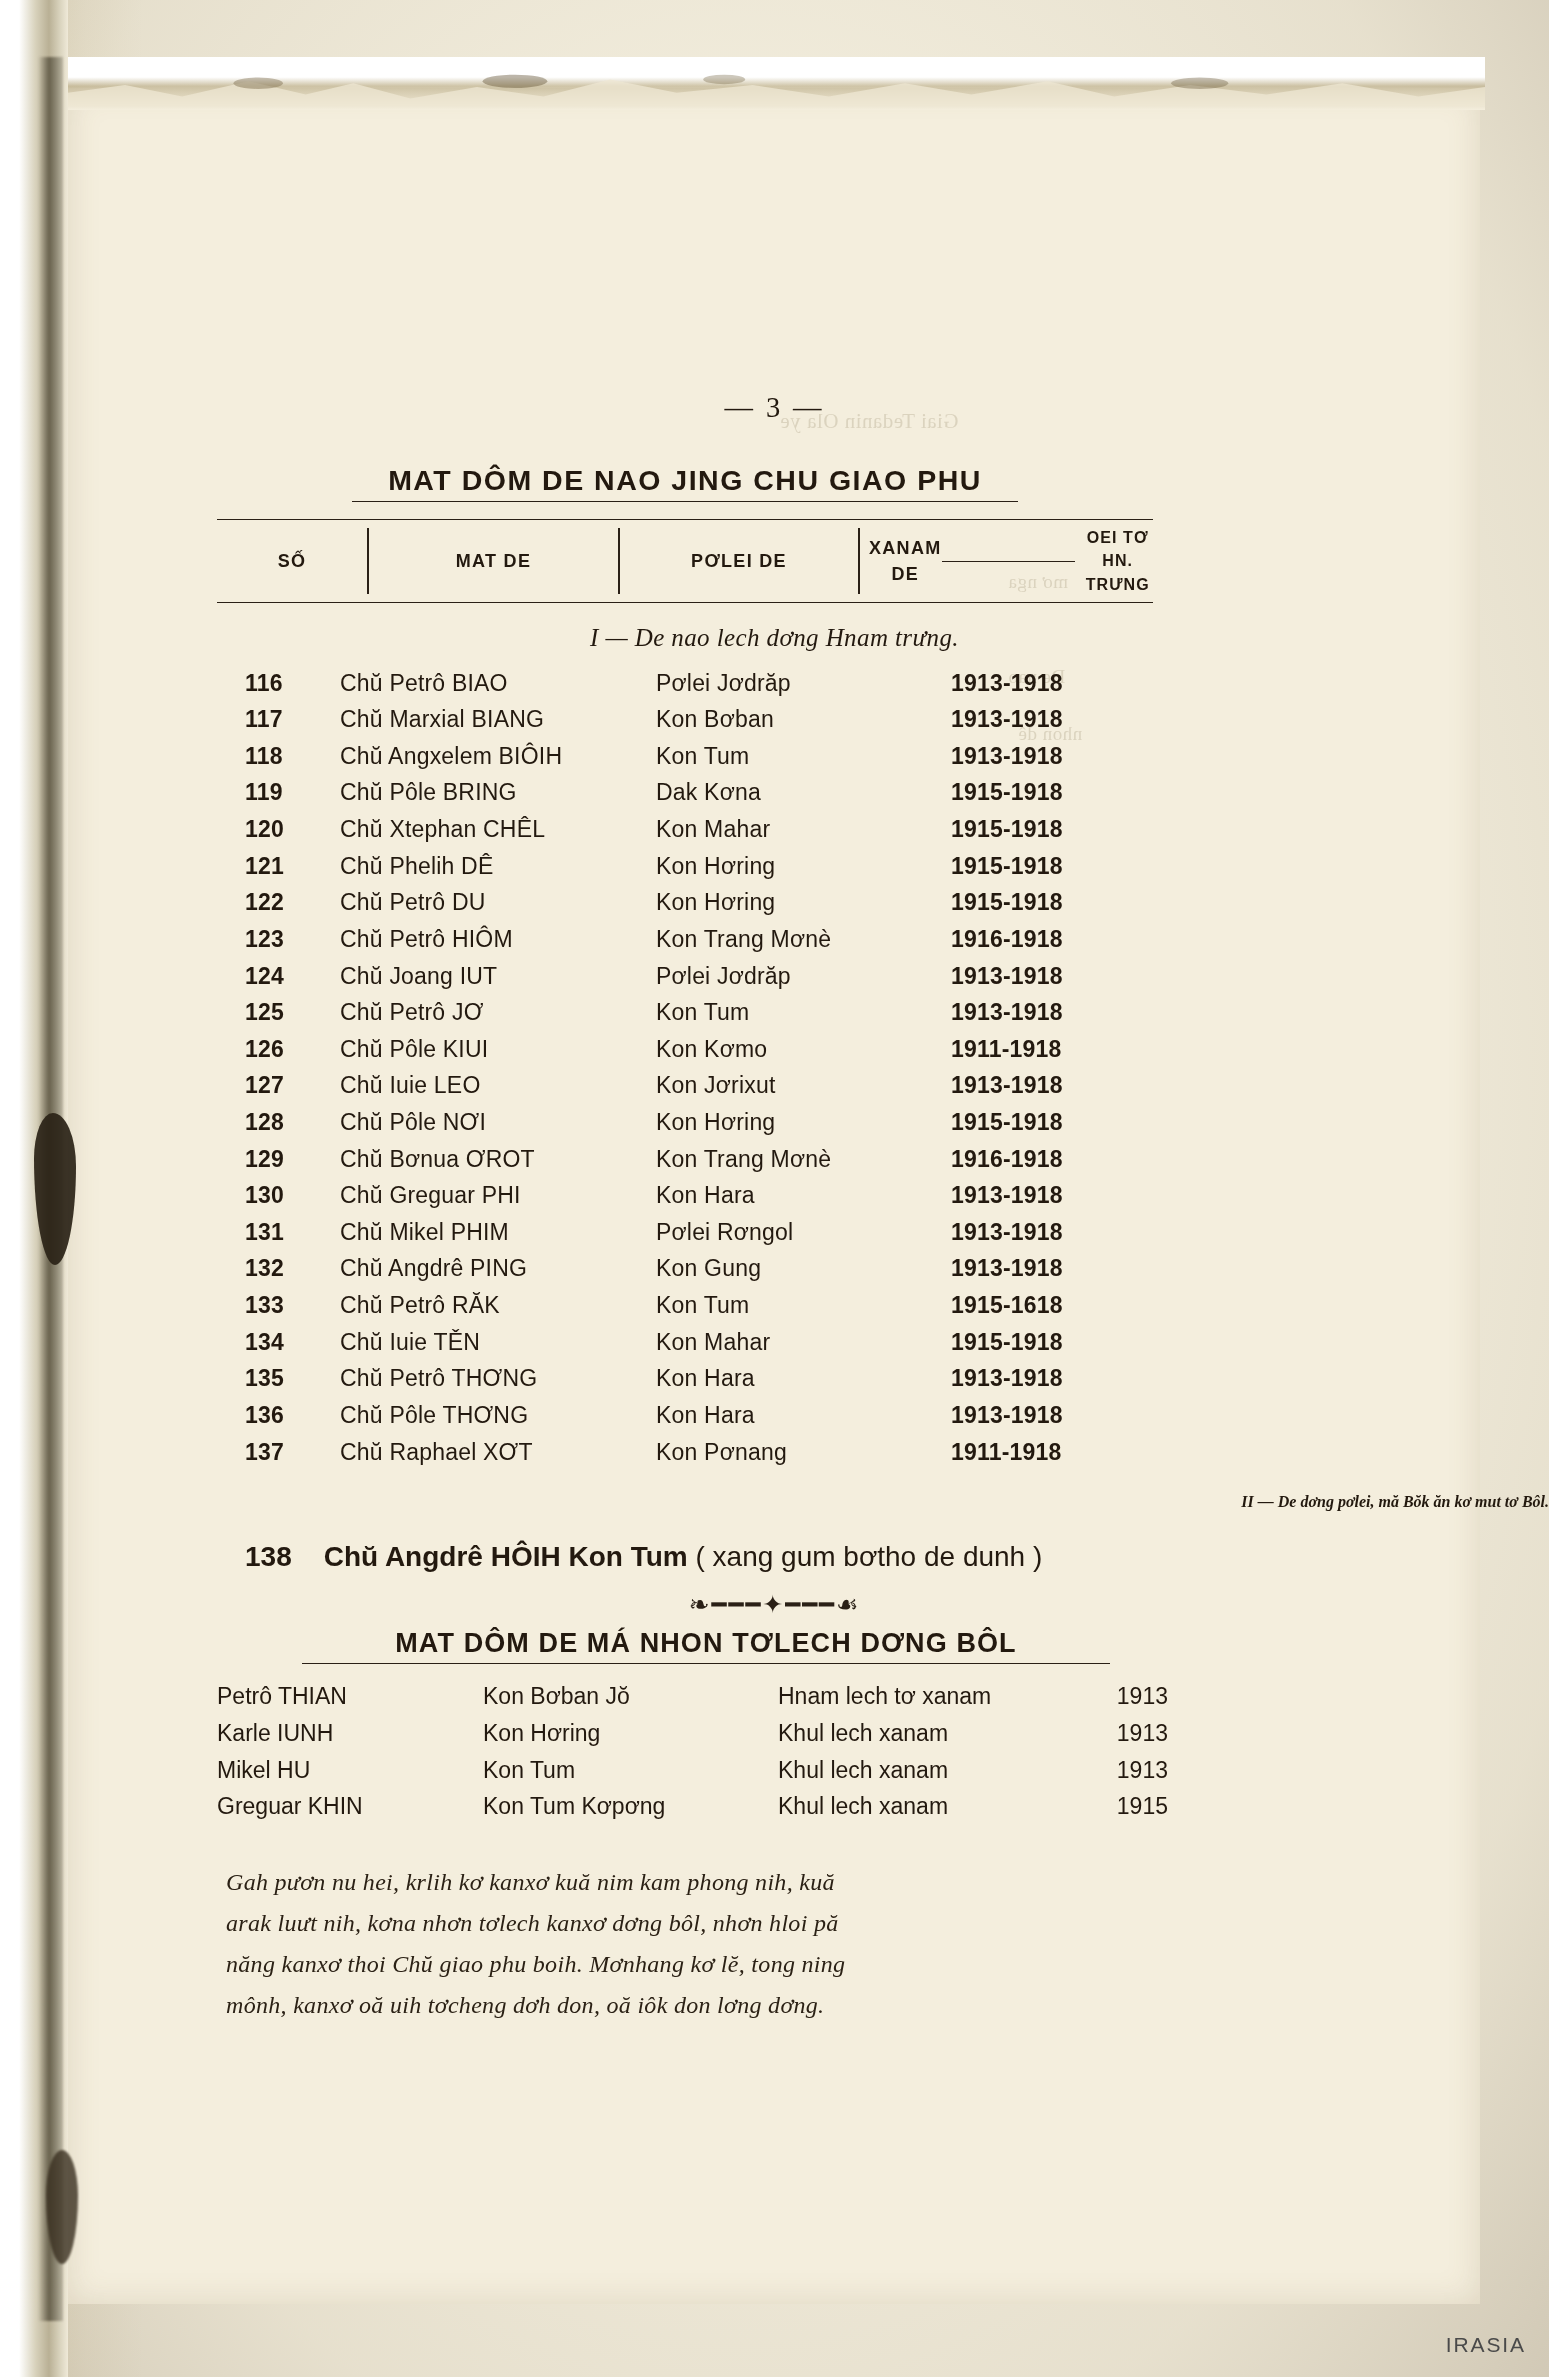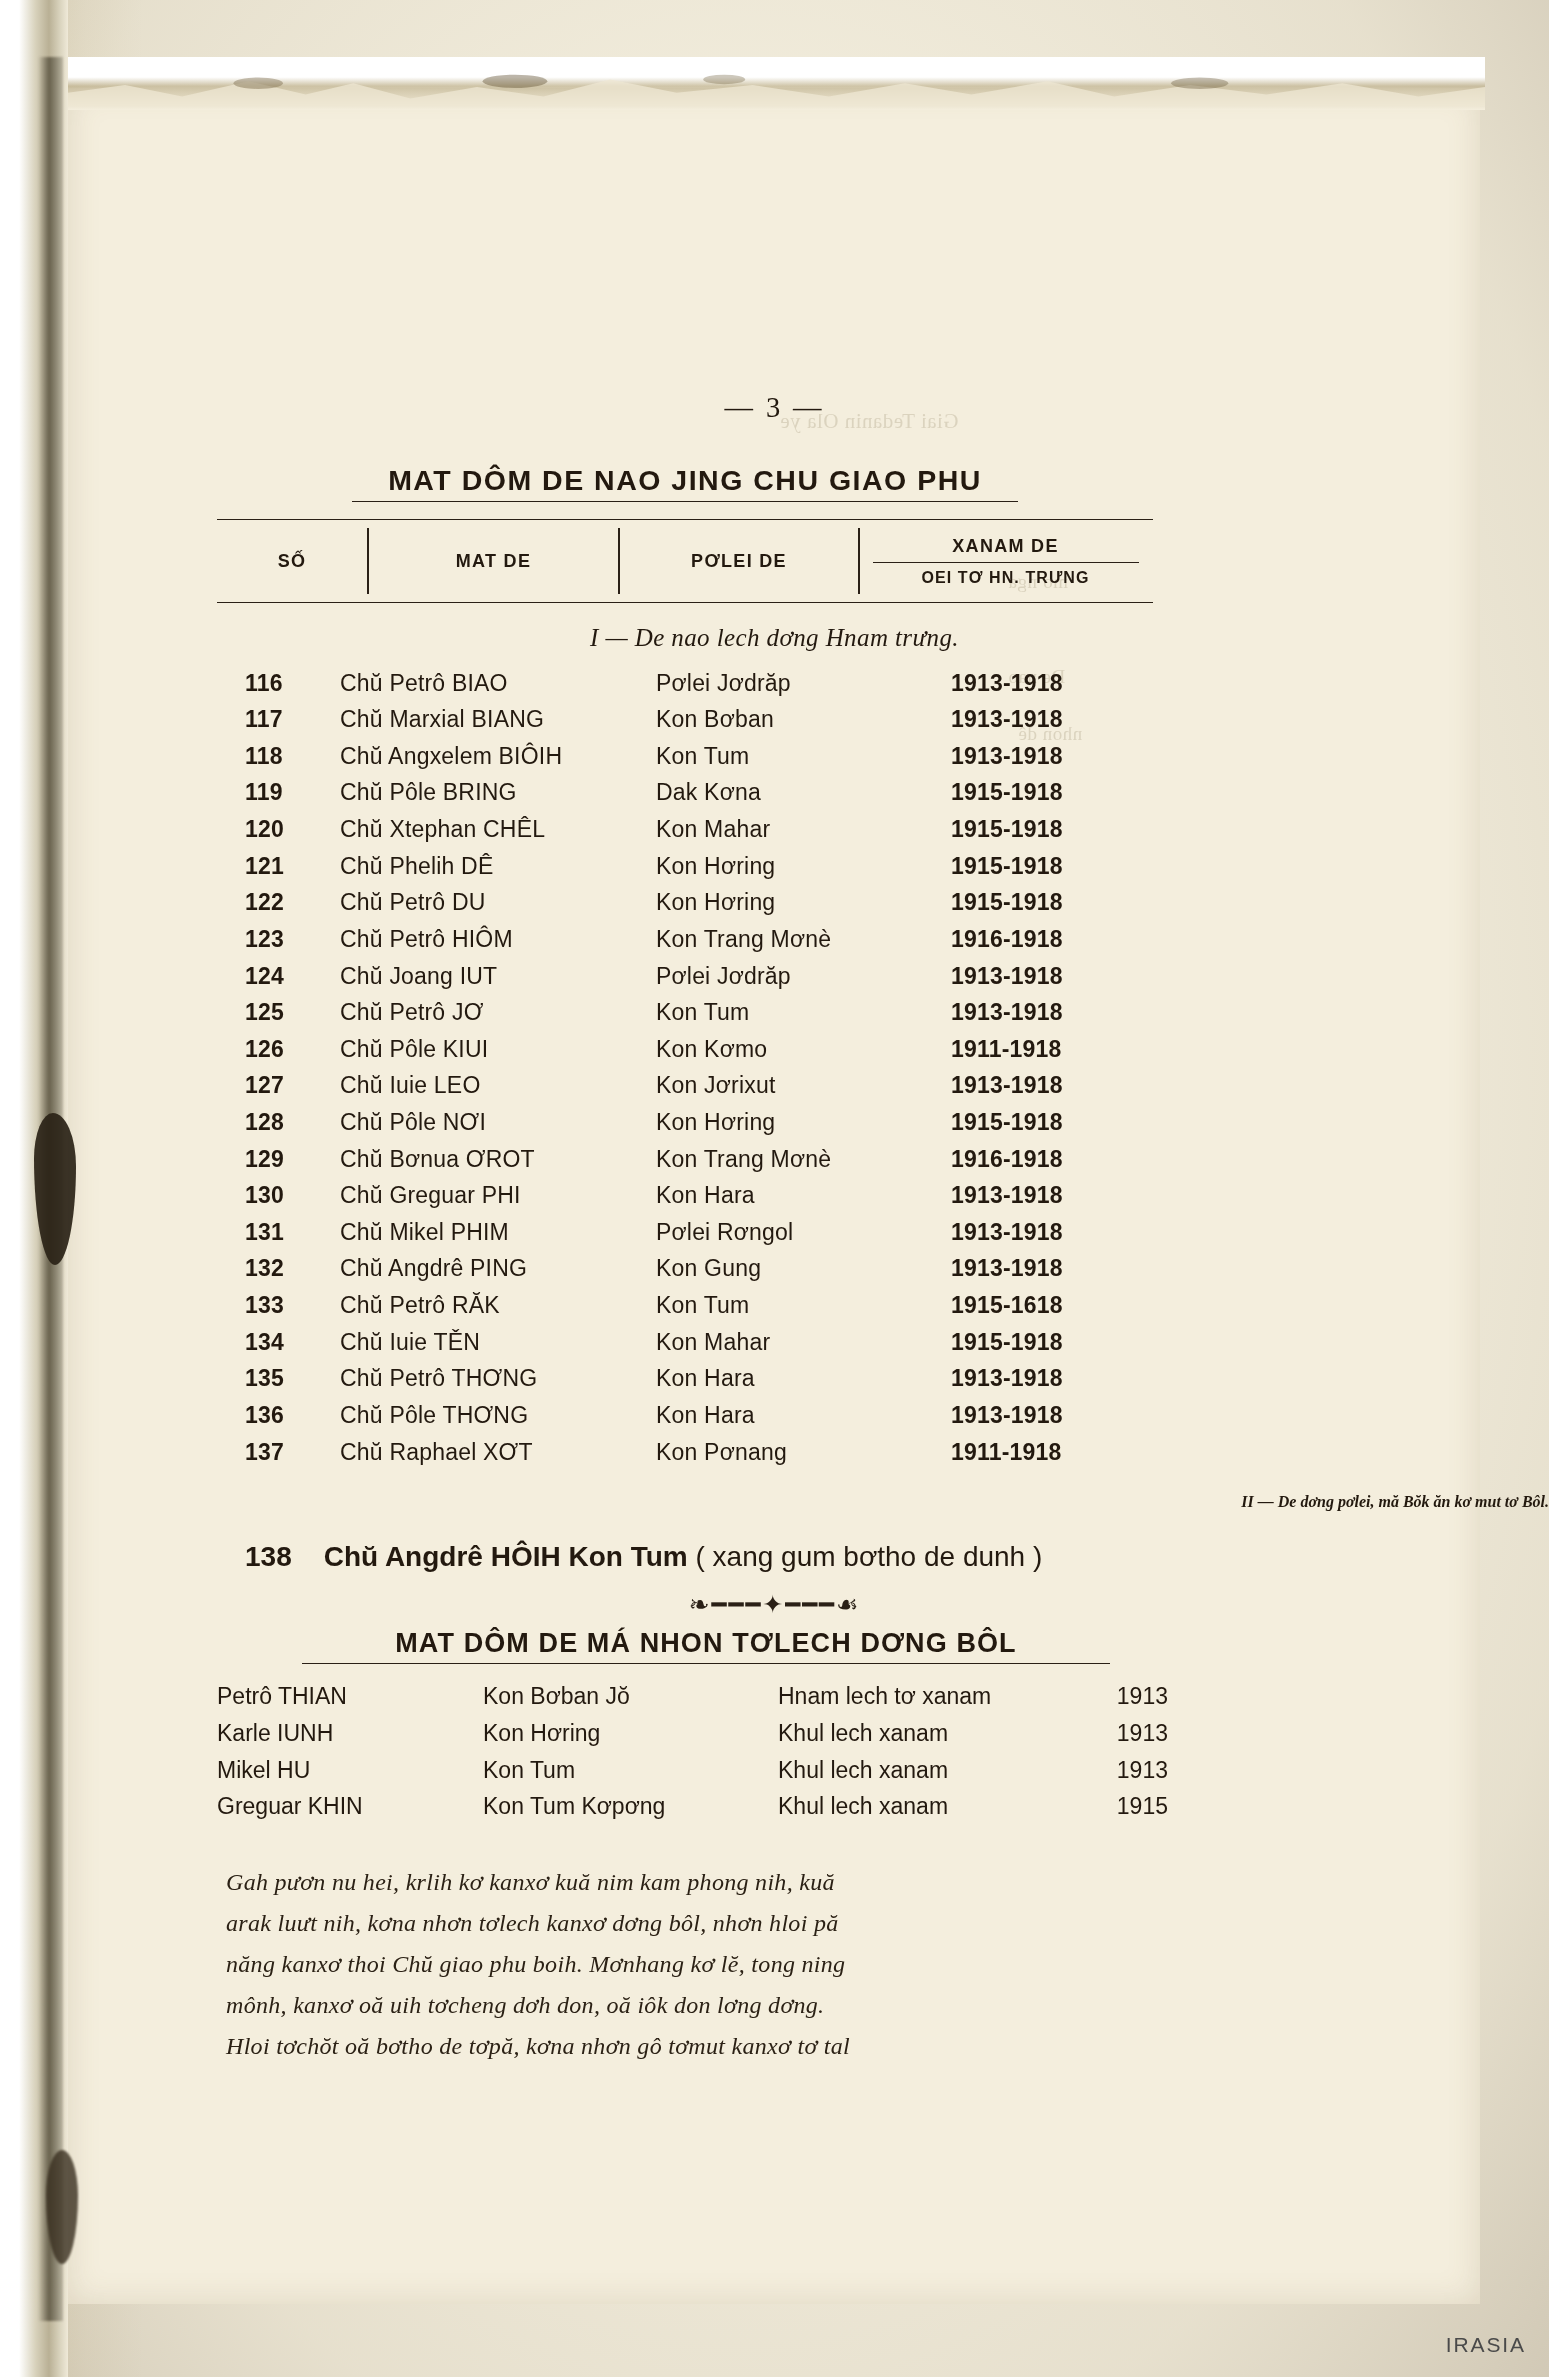--- a/index.html
+++ b/index.html
@@ -154,21 +154,21 @@
     justify-content: center;
     text-align: center;
     font-family: "Liberation Sans", sans-serif;
     font-size: 18px;
     letter-spacing: 1.3px;
     font-weight: bold;
   }
   .hdr-c1 { left: 0px;   width: 150px; }
   .hdr-c2 { left: 152px; width: 249px; }
   .hdr-c3 { left: 403px; width: 238px; }
-  .hdr-c4 { left: 643px; width: 291px; flex-direction: column; line-height: 1.45; }
+  .hdr-c4 { left: 643px; width: 291px; flex-direction: row; line-height: 1.45; padding-left: 9px; }
   .hdr-c4 .l2 { font-size: 16px; letter-spacing: 1.1px; }
   .vrule {
     position: absolute;
     top: 7.6px; bottom: 7.6px;
     width: 1.9px;
     background: #2a2016;
   }
   .hdr-c4 .innerline {
     width: 266px;
     height: 1px;
@@ -501,19 +501,18 @@
         <span class="d-note">Khul lech xanam</span>
         <span class="d-year">1915</span>
       </div>
     </div>
 
   <div class="script" id="note-block">
       <span class="ln">Gah pươn nu hei, krlih kơ kanxơ kuă nim kam phong nih, kuă</span>
       <span class="ln">arak luưt nih, kơna nhơn tơlech kanxơ dơng bôl, nhơn hloi pă</span>
       <span class="ln">năng kanxơ thoi Chŭ giao phu boih. Mơnhang kơ lĕ, tong ning</span>
       <span class="ln">mônh, kanxơ oă uih tơcheng dơh don, oă iôk don lơng dơng.</span>
-      <span class="ln">Hloi tơchŏt oă bơtho de tơpă, kơna nhơn gô tơmut kanxơ tơ tal</span>
     </div>
 
 </div>
 
 <div class="watermark">IRASIA</div>
 
 
 </body></html>

